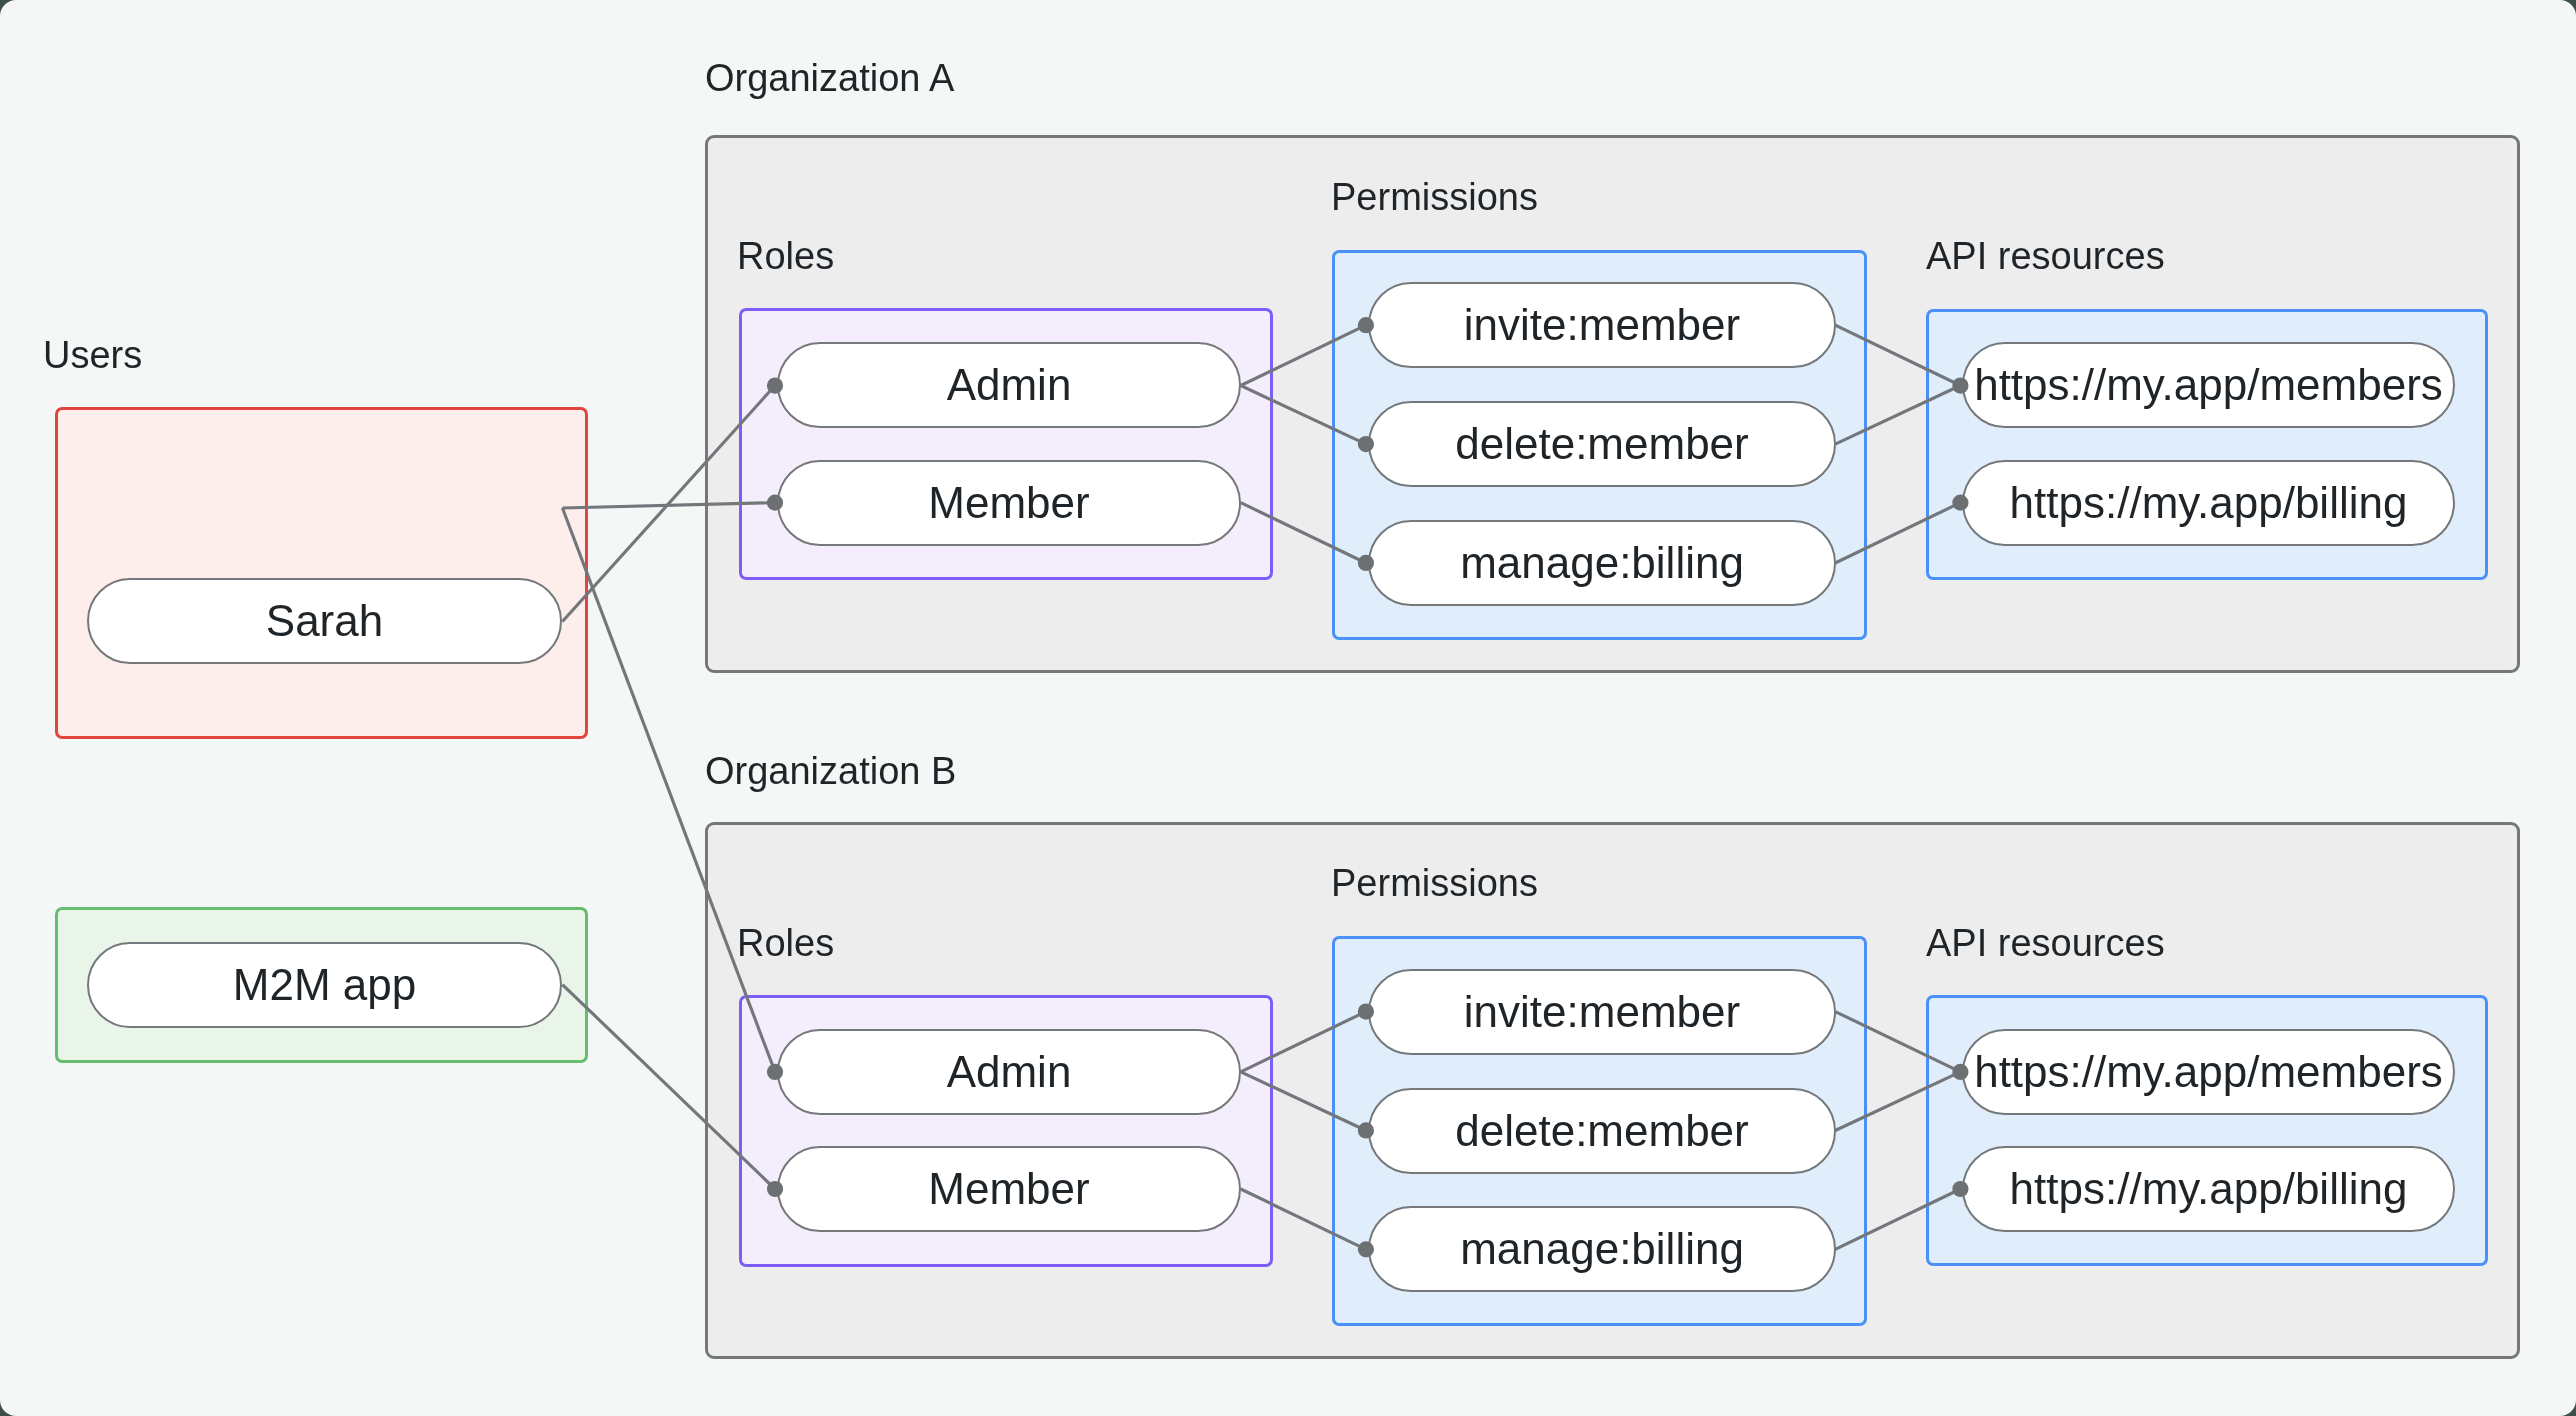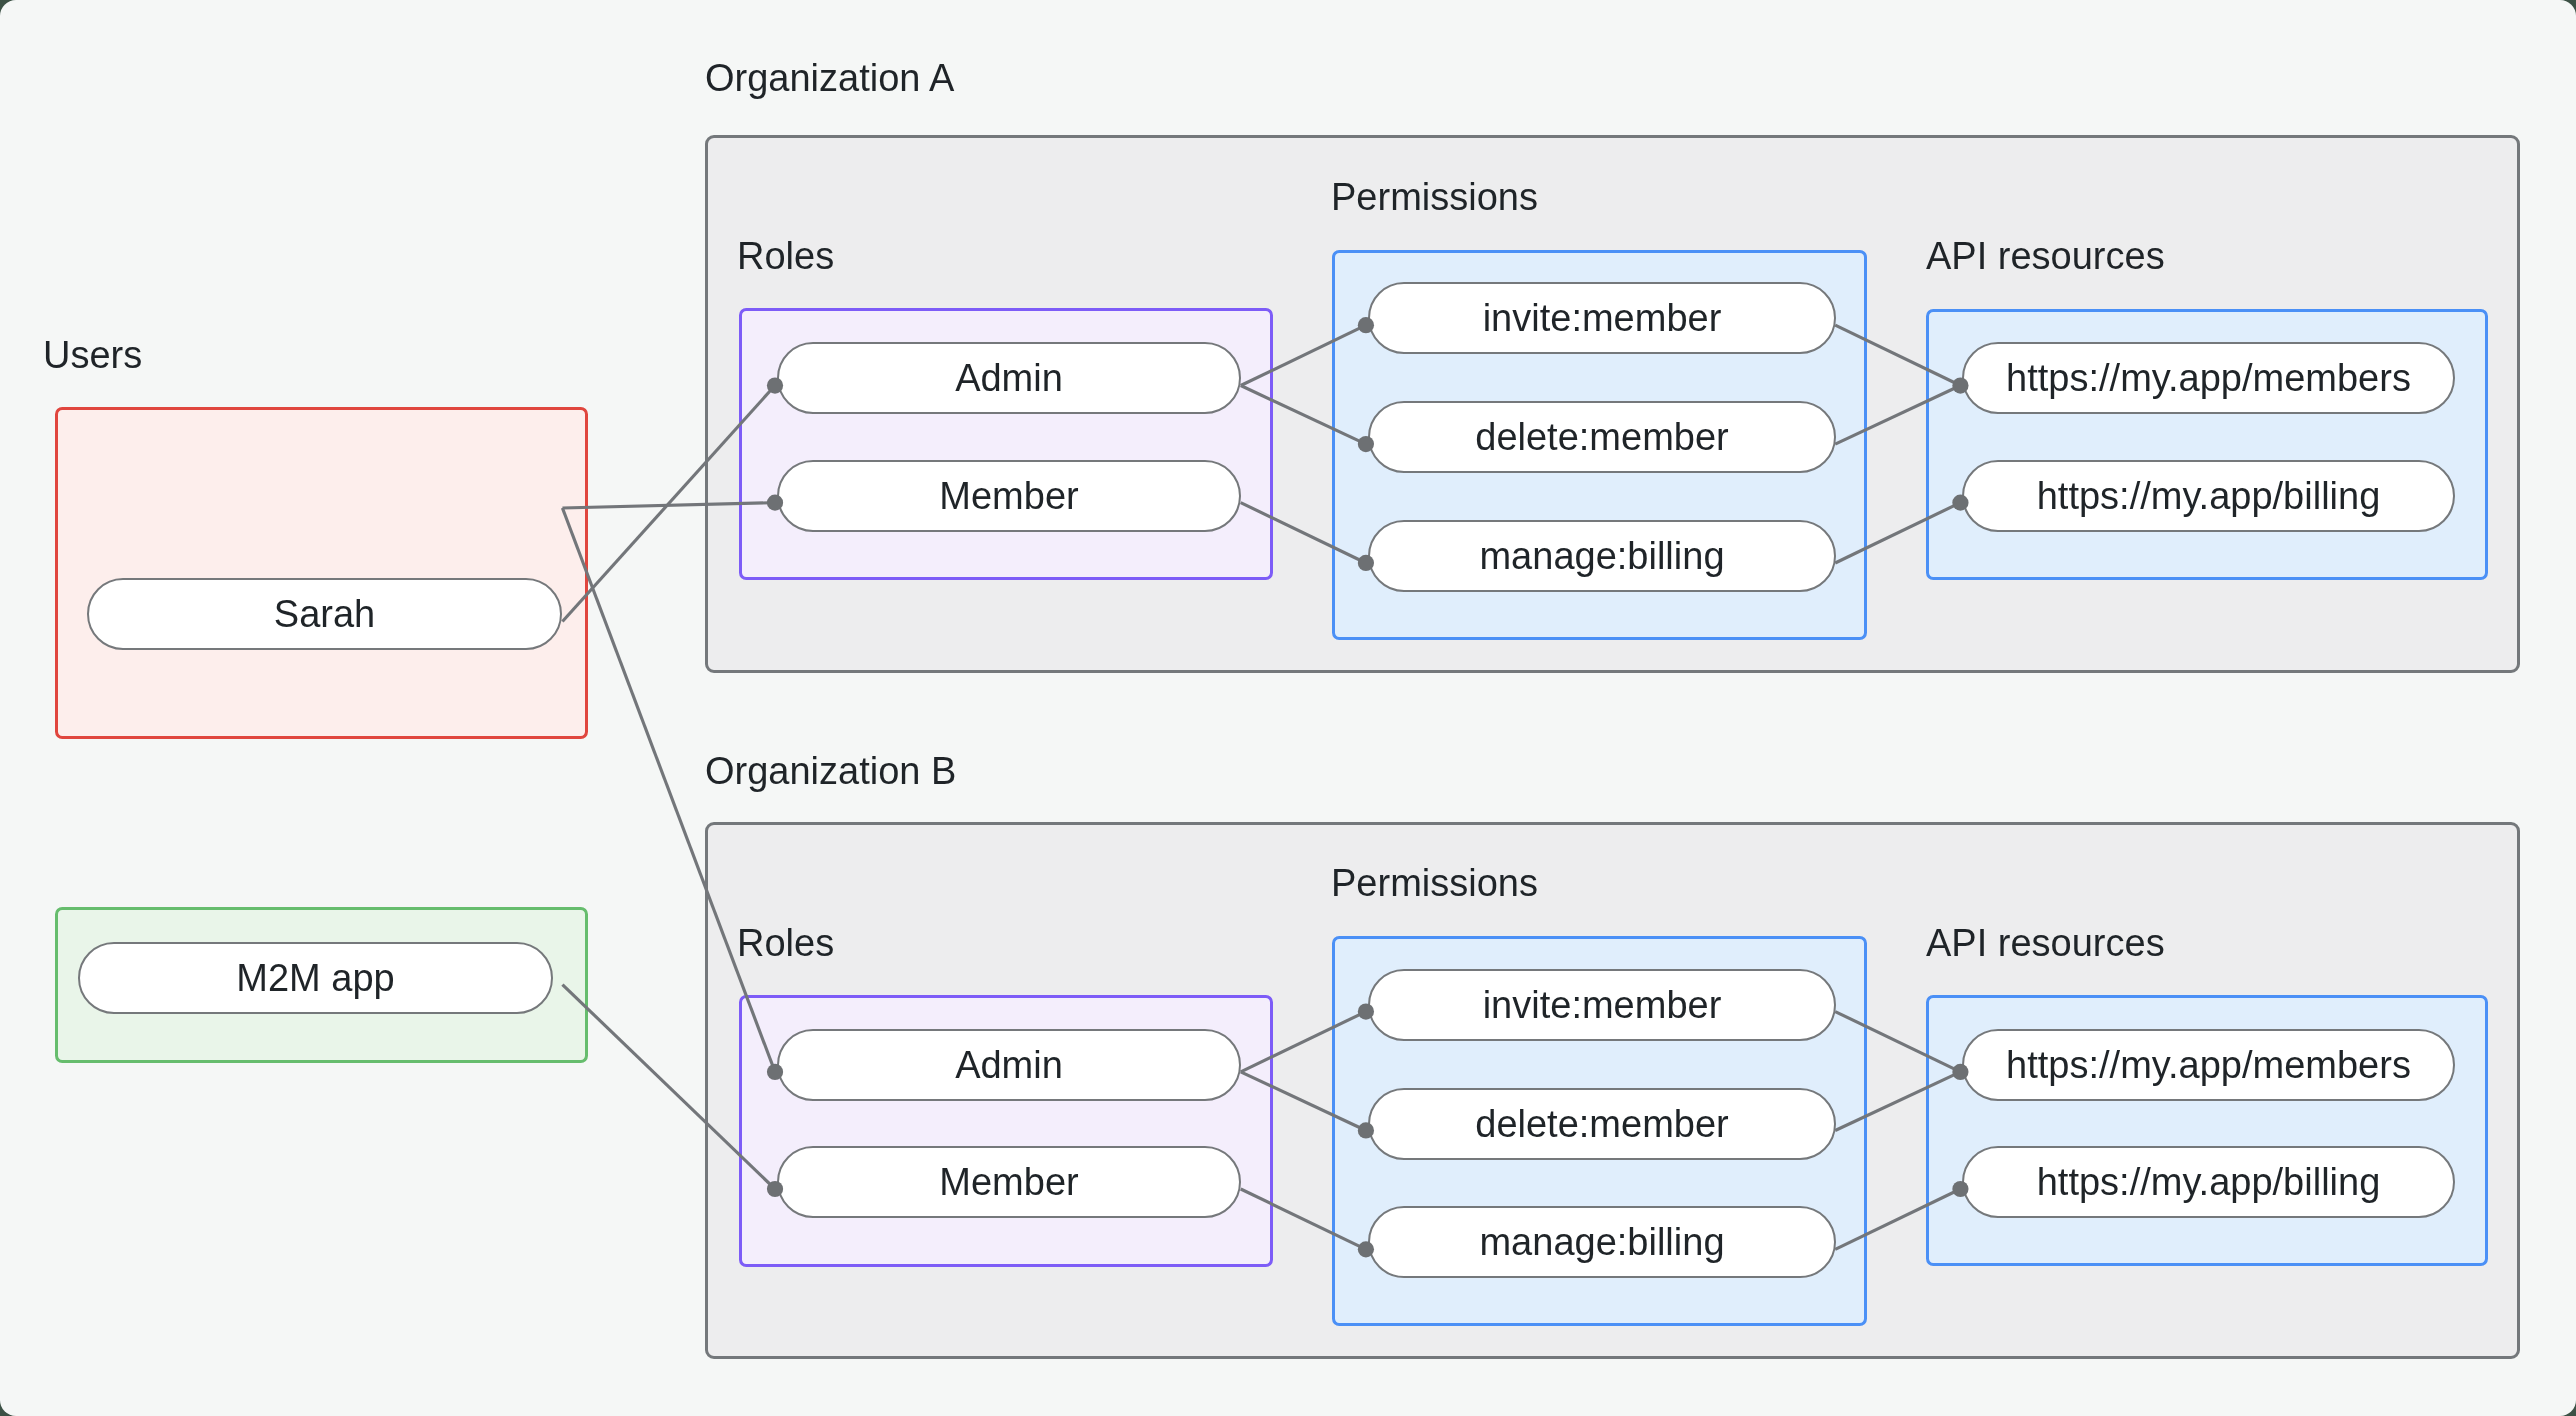--- a/index.html
+++ b/index.html
@@ -27,41 +27,41 @@
   }
   .gbox{
     position:absolute;box-sizing:border-box;
     border-radius:7.2px;border:3.6px solid transparent;
   }
   .gbox.users{background:var(--users-fill);border-color:var(--users-border);}
   .gbox.m2m{background:var(--m2m-fill);border-color:var(--m2m-border);}
   .gbox.roles{background:var(--roles-fill);border-color:var(--roles-border);}
   .gbox.perm{background:var(--perm-fill);border-color:var(--perm-border);}
   .pill{
-    position:absolute;box-sizing:border-box;height:72px;
+    position:absolute;box-sizing:border-box;height:86px;
     background:#ffffff;
     border:2.7px solid var(--node-border,#75787b);
     border-radius:43px;
     display:flex;align-items:center;justify-content:center;
-    font-size:38px;color:var(--text,#1f2428);
+    font-size:44px;color:var(--text,#1f2428);
     white-space:nowrap;
   }
   svg.edges{position:absolute;left:0;top:0;pointer-events:none;}
 </style>
 </head>
 <body>
 
 <div class="stage">
 
   <div class="lbl" style="left:43px;top:335px">Users</div>
   <div class="gbox users" style="left:55px;top:407px;width:533px;height:332px"></div>
   <div class="pill" style="left:87px;top:578px;width:475px">Sarah</div>
 
   <div class="gbox m2m" style="left:55px;top:907px;width:533px;height:156px"></div>
-  <div class="pill" style="left:78px;top:942px;width:475px">M2M app</div>
+  <div class="pill" style="left:87px;top:942px;width:475px">M2M app</div>
 
   <div class="lbl" style="left:705px;top:58px">Organization A</div>
   <div class="orgbox" style="left:705px;top:135px;width:1815px;height:538px"></div>
 
   <div class="lbl" style="left:737px;top:236px">Roles</div>
   <div class="gbox roles" style="left:739px;top:308px;width:534px;height:272px"></div>
   <div class="pill" style="left:777px;top:342px;width:464px">Admin</div>
   <div class="pill" style="left:777px;top:460px;width:464px">Member</div>
 
   <div class="lbl" style="left:1331px;top:177px">Permissions</div>

